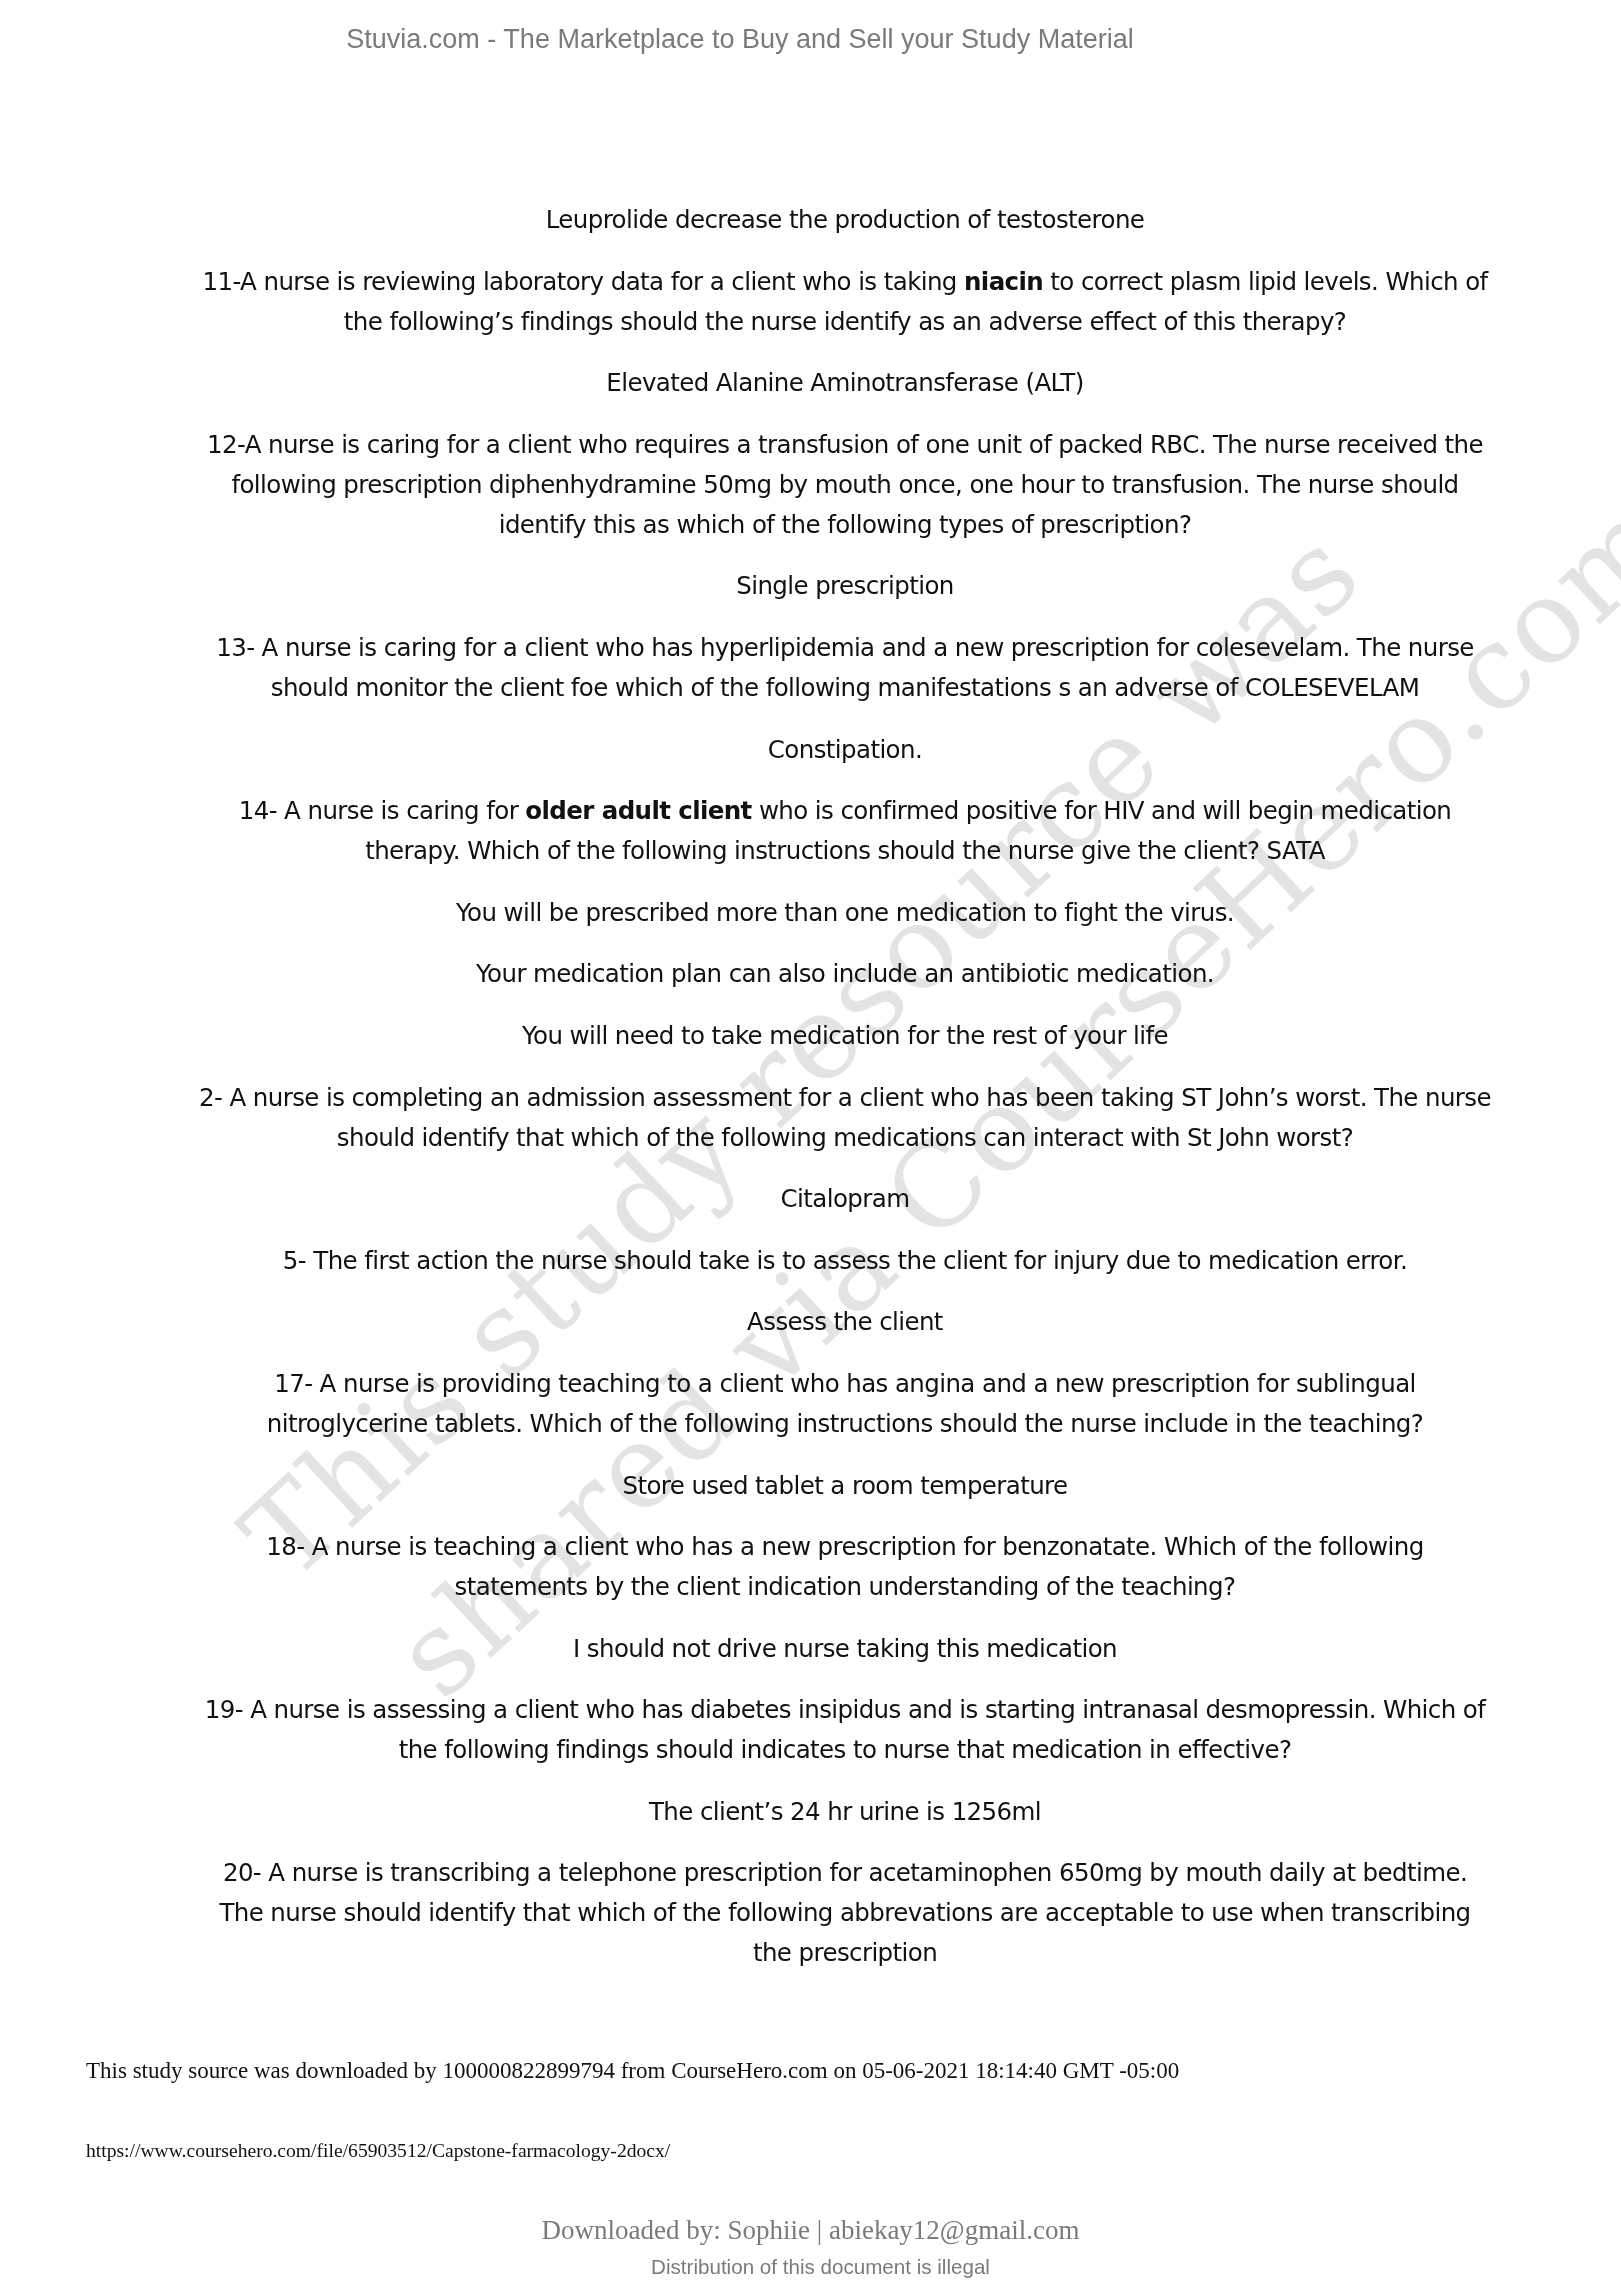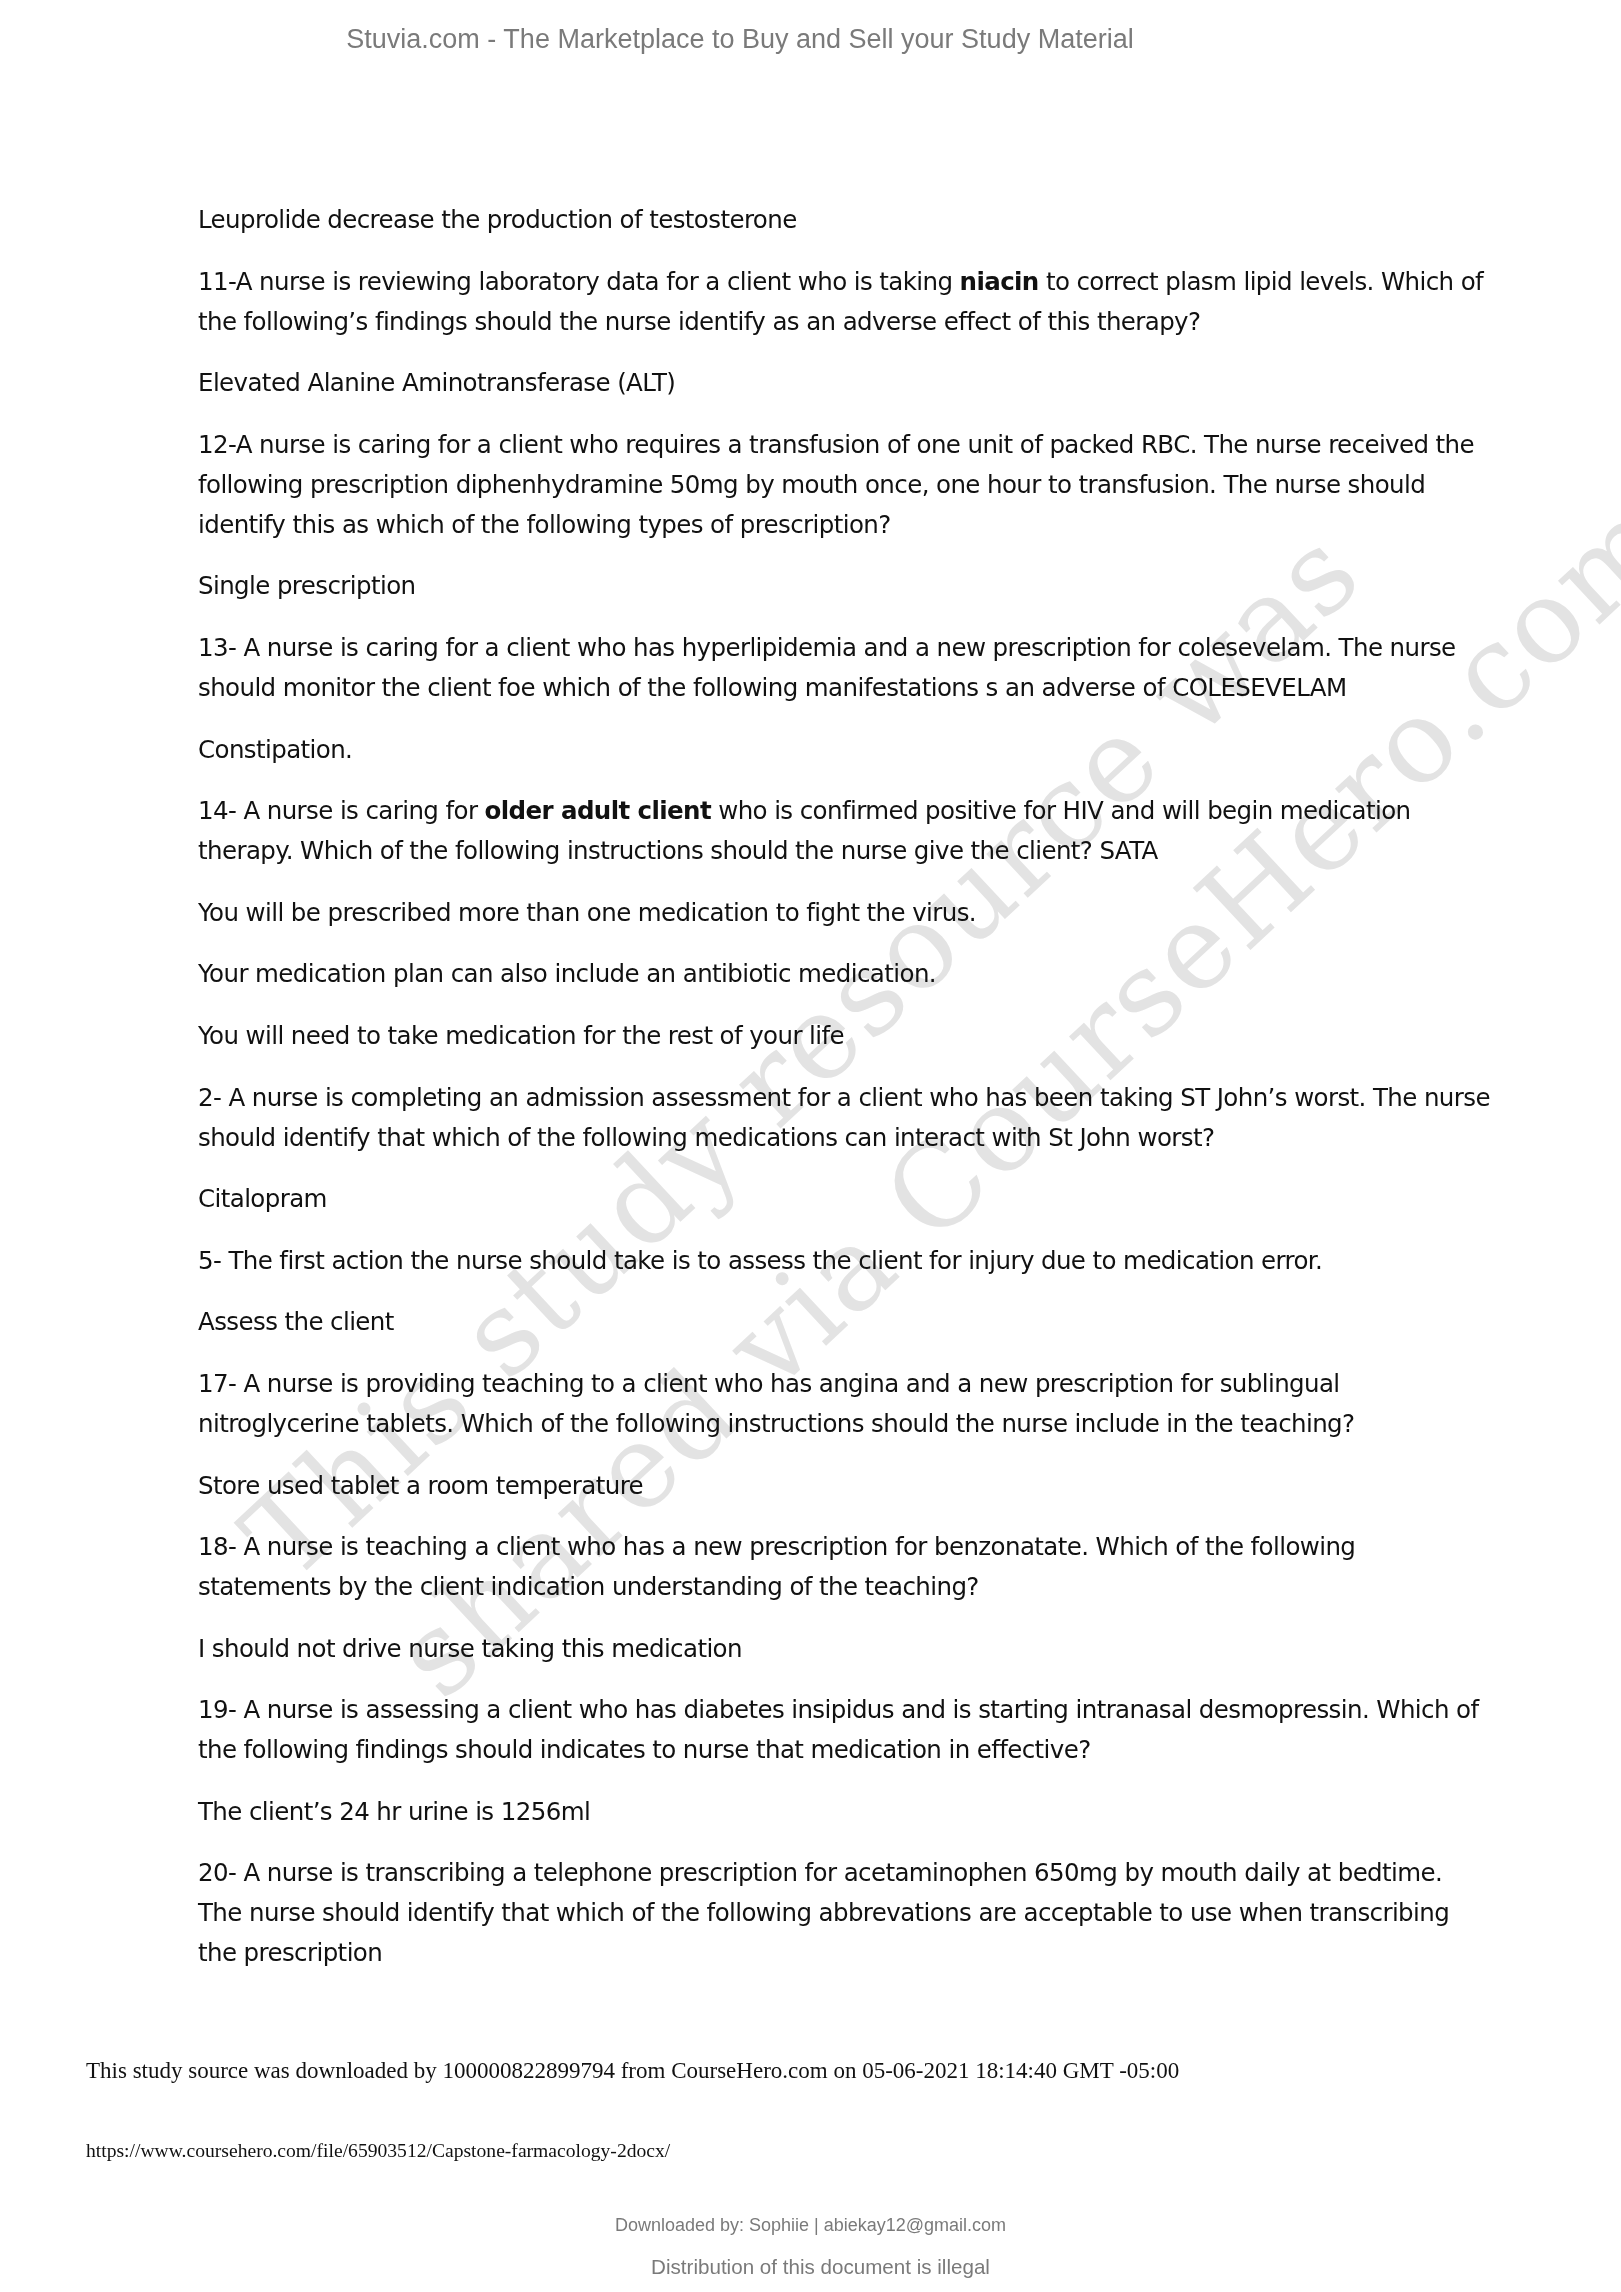--- a/index.html
+++ b/index.html
@@ -30,20 +30,21 @@
       position: absolute;
       top: 200px;
       left: 198px;
       width: 1294px;
       font-family: "DejaVu Sans", sans-serif;
       font-size: 24.5px;
       line-height: 40px;
       color: #111;
       letter-spacing: -0.6px;
       z-index: 2;
+      text-align: center;
     }
     .para {
       margin: 0 0 21.6px 0;
     }
     .para b {
       font-weight: bold;
     }
     .watermark {
       position: absolute;
       left: 0;
@@ -86,22 +87,22 @@
       font-family: Liberation Serif, serif;
       font-size: 19.6px;
       color: #111;
     }
     .footer-downloaded {
       position: absolute;
       top: 2215px;
       left: 0;
       width: 1621px;
       text-align: center;
-      font-family: Liberation Sans, sans-serif;
-      font-size: 18px;
+      font-family: Liberation Serif, serif;
+      font-size: 27px;
       color: #7a7a7a;
     }
     .footer-illegal {
       position: absolute;
       top: 2255px;
       left: 10px;
       width: 1621px;
       text-align: center;
       font-family: "Liberation Sans", sans-serif;
       font-size: 20.6px;

